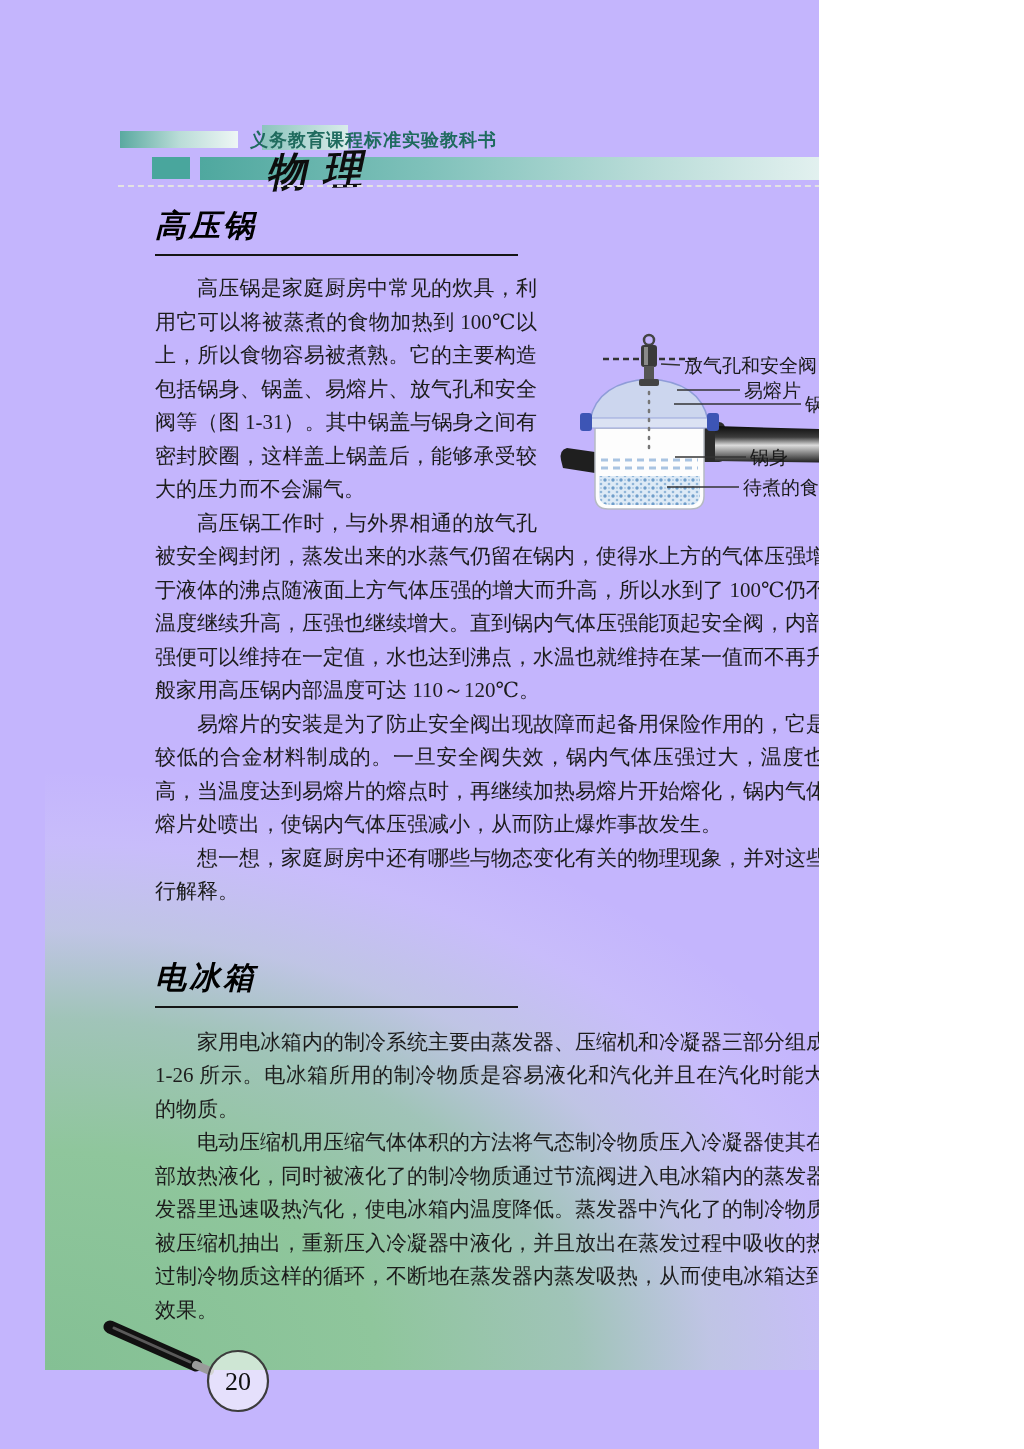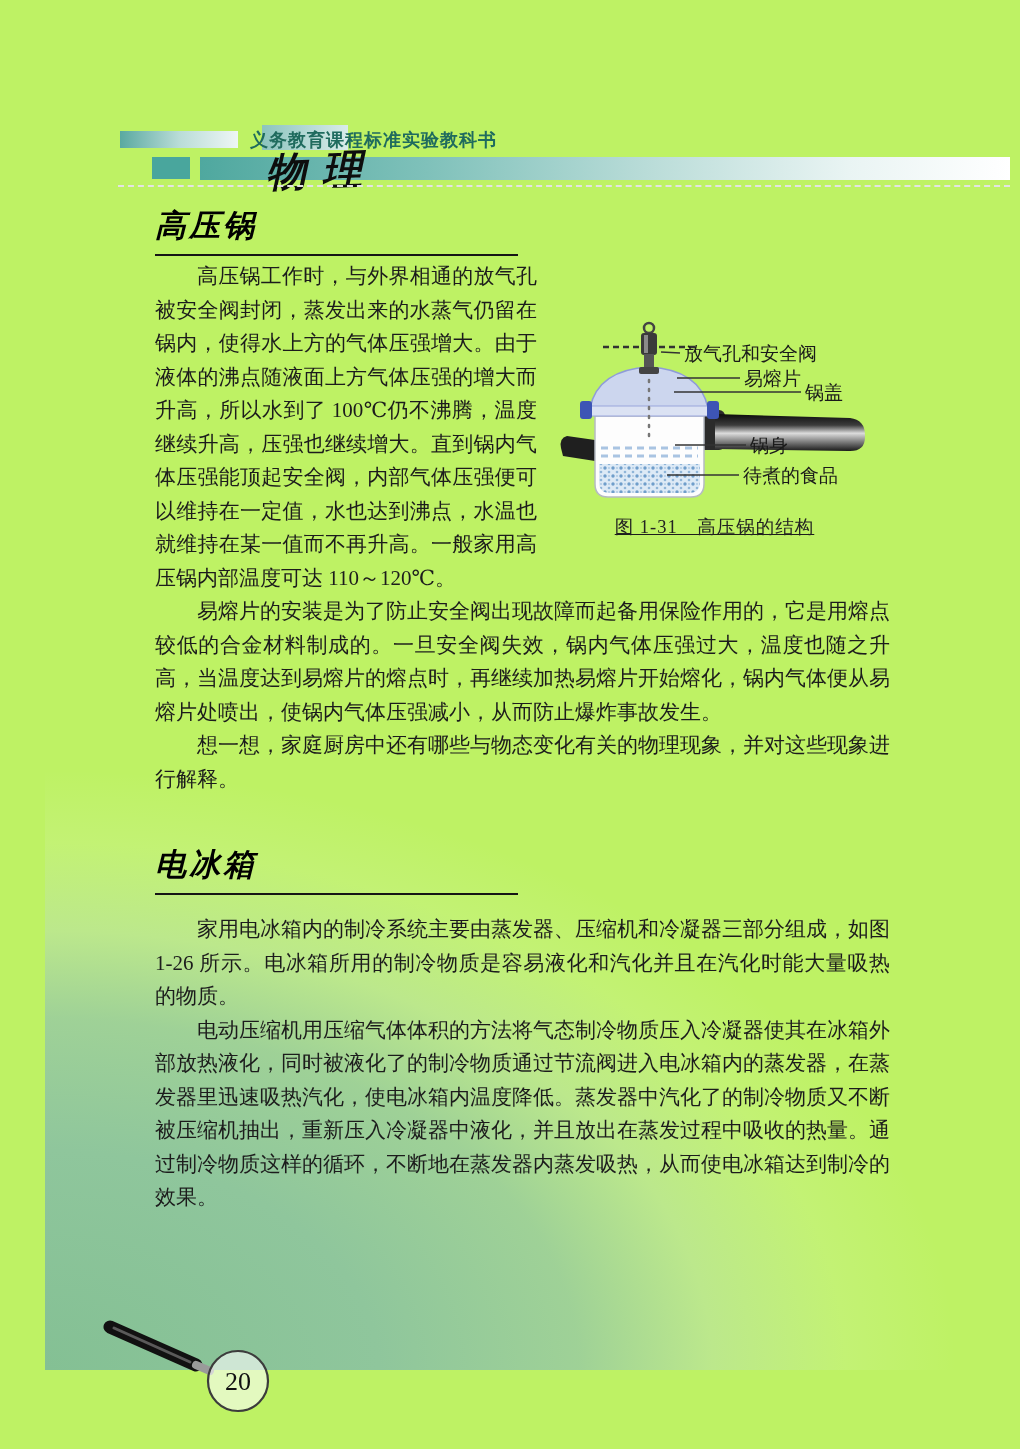--- a/index.html
+++ b/index.html
@@ -1,16 +1,16 @@
 <!DOCTYPE html>
 <html><head>
 <meta charset="utf-8">
 <style>
   html,body{margin:0;padding:0;background:#fff;}
-  .page{position:relative;width:1020px;height:1449px;background:#bef264;overflow:hidden;
+  .page{position:relative;width:819px;height:1449px;background:#c4b5fd;overflow:hidden;
         font-family:"Liberation Serif","DejaVu Serif",serif;color:#1c1c1c;}
   
   .green-wash{position:absolute;left:45px;top:760px;width:967px;height:610px;pointer-events:none;
     background:radial-gradient(115% 120% at 0% 100%,
       #84c094 0%, #8fc69c 30%, rgba(150,200,165,0.78) 48%,
       rgba(185,218,195,0.42) 60%, rgba(230,242,233,0.12) 72%, rgba(255,255,255,0) 82%);}
   
   .hdr-barA{position:absolute;left:120px;top:131px;width:118px;height:17px;
     background:linear-gradient(to right,#5aa9a0,#b9dcd7,#eef6f5);}
   .hdr-blockB{position:absolute;left:262px;top:125px;width:86px;height:25px;
@@ -22,21 +22,21 @@
   .hdr-barD{position:absolute;left:200px;top:157px;width:810px;height:23px;
     background:linear-gradient(to right,#4fa89f 0%,#7fc1ba 28%,#b9dcd8 55%,#e9f4f3 80%,#ffffff 100%);}
   .hdr-subject{position:absolute;left:266px;top:143px;font-size:40px;font-weight:bold;
     font-style:italic;letter-spacing:16px;color:#0d0d0d;transform:rotate(-2deg);}
   .hdr-dashes{position:absolute;left:118px;top:185px;width:892px;border-top:2px dashed #e3e3e3;}
   
   .content{position:absolute;left:155px;top:0;width:735px;}
   .sec-title{margin:0;width:363px;border-bottom:2px solid #151515;padding-bottom:7px;
     font-family:"Liberation Sans","DejaVu Sans",sans-serif;font-weight:900;font-style:italic;
     font-size:31px;letter-spacing:3px;color:#000;}
-  .sec1 .sec-title{margin-top:205px;margin-bottom:4px;}
+  .sec1 .sec-title{margin-top:205px;margin-bottom:16px;}
   .sec2{margin-top:48px;}
   .sec2 .sec-title{margin-bottom:18px;}
   .para{margin:0;font-size:21px;line-height:33.5px;text-align:justify;text-indent:2em;}
   
   .fig{float:right;width:335px;margin:30px 0 14px 10px;}
   .fig svg{display:block;}
   .fig-caption{margin-top:12px;text-align:center;font-size:18.5px;color:#222;letter-spacing:1px;}
   .fig-label{font-size:19px;fill:#1a1a1a;font-family:"Liberation Serif","DejaVu Serif",serif;}
   
   .pagenum-wrap{position:absolute;left:100px;top:1319px;width:180px;height:100px;}
@@ -113,23 +113,23 @@
           <line x1="127" y1="102" x2="254" y2="102" stroke="#333" stroke-width="1.3"></line>
           <line x1="128" y1="155" x2="199" y2="155" stroke="#333" stroke-width="1.3"></line>
           <line x1="120" y1="185" x2="192" y2="185" stroke="#333" stroke-width="1.3"></line>
 
           <text class="fig-label" x="137" y="70">放气孔和安全阀</text>
           <text class="fig-label" x="197" y="95">易熔片</text>
           <text class="fig-label" x="258" y="109">锅盖</text>
           <text class="fig-label" x="203" y="162">锅身</text>
           <text class="fig-label" x="196" y="192">待煮的食品</text>
         </svg>
-        <figcaption class="fig-caption">图 1-31　高压锅的结构</figcaption>
       </figure>
 
+      <p class="para">高压锅是家庭厨房中常见的炊具，利用它可以将被蒸煮的食物加热到 100℃以上，所以食物容易被煮熟。它的主要构造包括锅身、锅盖、易熔片、放气孔和安全阀等（图 1-31）。其中锅盖与锅身之间有密封胶圈，这样盖上锅盖后，能够承受较大的压力而不会漏气。</p>
       <p class="para">高压锅工作时，与外界相通的放气孔被安全阀封闭，蒸发出来的水蒸气仍留在锅内，使得水上方的气体压强增大。由于液体的沸点随液面上方气体压强的增大而升高，所以水到了 100℃仍不沸腾，温度继续升高，压强也继续增大。直到锅内气体压强能顶起安全阀，内部气体压强便可以维持在一定值，水也达到沸点，水温也就维持在某一值而不再升高。一般家用高压锅内部温度可达 110～120℃。</p>
       <p class="para">易熔片的安装是为了防止安全阀出现故障而起备用保险作用的，它是用熔点较低的合金材料制成的。一旦安全阀失效，锅内气体压强过大，温度也随之升高，当温度达到易熔片的熔点时，再继续加热易熔片开始熔化，锅内气体便从易熔片处喷出，使锅内气体压强减小，从而防止爆炸事故发生。</p>
       <p class="para">想一想，家庭厨房中还有哪些与物态变化有关的物理现象，并对这些现象进行解释。</p>
     </section>
 
     <section class="sec2">
       <h2 class="sec-title">电冰箱</h2>
       <p class="para">家用电冰箱内的制冷系统主要由蒸发器、压缩机和冷凝器三部分组成，如图 1-26 所示。电冰箱所用的制冷物质是容易液化和汽化并且在汽化时能大量吸热的物质。</p>
       <p class="para">电动压缩机用压缩气体体积的方法将气态制冷物质压入冷凝器使其在冰箱外部放热液化，同时被液化了的制冷物质通过节流阀进入电冰箱内的蒸发器，在蒸发器里迅速吸热汽化，使电冰箱内温度降低。蒸发器中汽化了的制冷物质又不断被压缩机抽出，重新压入冷凝器中液化，并且放出在蒸发过程中吸收的热量。通过制冷物质这样的循环，不断地在蒸发器内蒸发吸热，从而使电冰箱达到制冷的效果。</p>
     </section>

